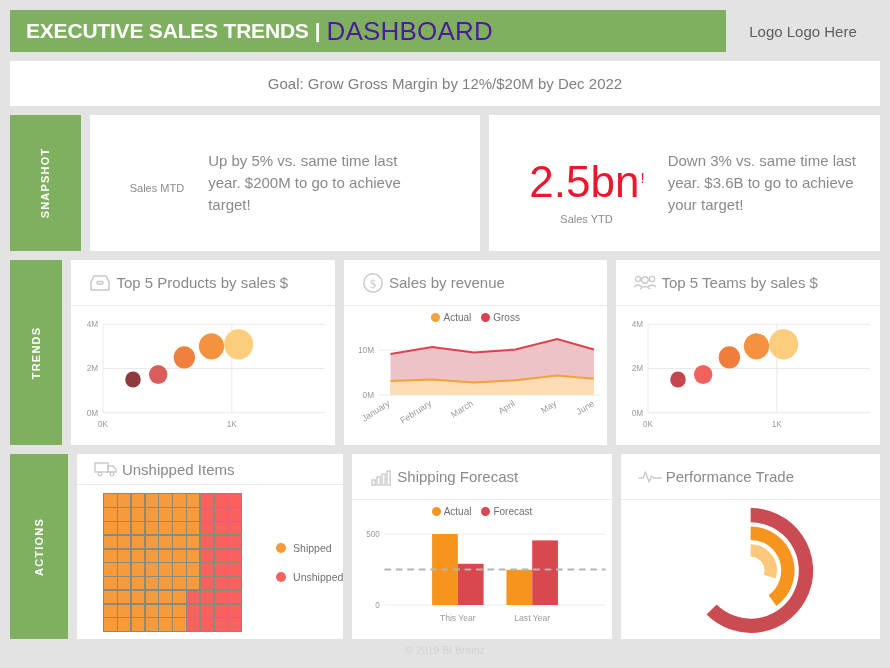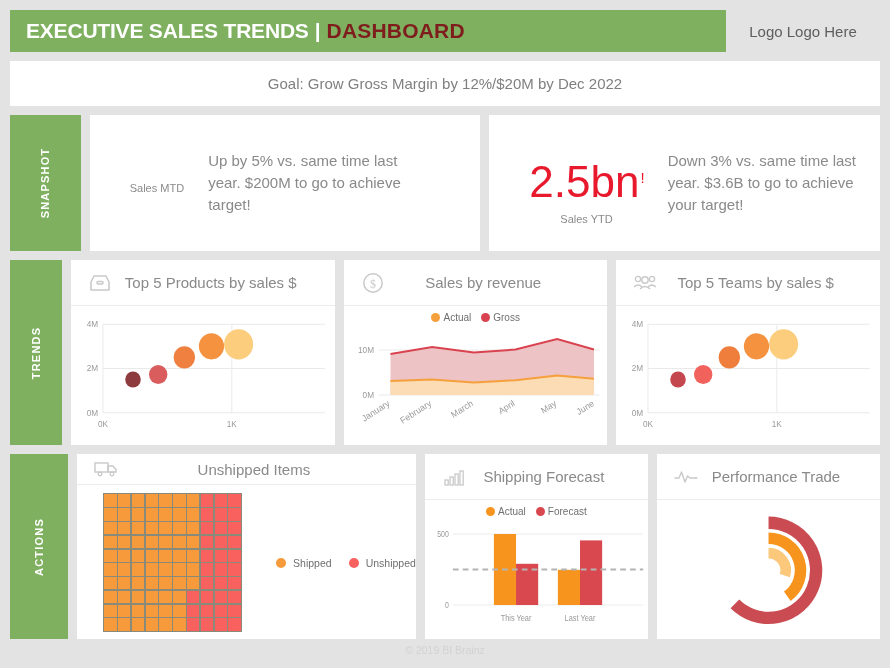--- a/index.html
+++ b/index.html
@@ -16,21 +16,21 @@
   .header-row { display: flex; align-items: center; height: 42px; }
   .title-bar {
     flex: 0 0 716px; height: 42px; background: #7eb05f;
     display: flex; align-items: center; padding-left: 16px;
   }
   .title-strong {
     color: #ffffff; font-size: 21px; font-weight: bold;
     letter-spacing: -0.2px; white-space: nowrap;
   }
   .title-sep { color: #ffffff; font-size: 21px; font-weight: bold; margin: 0 6px; }
-  .title-light { color: #7f1d1d; font-size: 21px; font-weight: bold; letter-spacing: 0.2px; }
+  .title-light { color: #4c1d95; font-size: 26px; font-weight: normal; letter-spacing: 0.2px; }
   .logo-area {
     flex: 1; display: flex; align-items: center; justify-content: center;
     color: #5e5e5e; font-size: 15px;
   }
 
   
   .goal-bar {
     margin-top: 9px; height: 45px; background: #ffffff;
     display: flex; align-items: center; justify-content: center;
     color: #808080; font-size: 15px;
@@ -62,21 +62,21 @@
   .kpi-caption { margin-top: 9px; color: #8a8a8a; font-size: 11px; }
   .kpi-text { color: #8a8a8a; font-size: 15px; line-height: 1.45; max-width: 210px; padding-left: 6px; }
 
   
   .card { flex: 1; background: #ffffff; display: flex; flex-direction: column; }
   .card-head {
     height: 46px; border-bottom: 1px solid #ececec;
     display: flex; align-items: center; padding-left: 13px;
   }
   .card-icon { flex: 0 0 32px; height: 30px; display: flex; align-items: center; justify-content: center; }
-  .card-title { flex: 1; text-align: center; color: #8a8a8a; font-size: 15px; padding-right: 30px; }
+  .card-title { flex: 1; text-align: left; color: #8a8a8a; font-size: 15px; padding-right: 30px; }
   .card-body { flex: 1; position: relative; }
 
   .trends .card, .trends { height: 185px; }
   .actions .card, .actions { height: 185px; }
 
   
   .legend {
     display: flex; justify-content: center; gap: 10px;
     padding-top: 6px; font-size: 10px; color: #6f6f6f;
   }
@@ -87,21 +87,21 @@
   .axis-text-9 { font-size: 9px; fill: #9a9a9a; font-family: "Liberation Sans", sans-serif; }
 
   
   .waffle-wrap { display: flex; align-items: center; height: 100%; padding: 8px 0 8px 26px; }
   .waffle {
     display: grid; grid-template-columns: repeat(10, 12.4px);
     grid-template-rows: repeat(10, 12.4px); gap: 1.4px; background: #8a8a7a;
     padding: 1.4px;
   }
   .waffle i { display: block; }
-  .waffle-legend { margin-left: 34px; display: flex; flex-direction: row; gap: 17px; }
+  .waffle-legend { margin-left: 34px; display: flex; flex-direction: column; gap: 17px; }
   .waffle-legend div { display: flex; align-items: center; gap: 7px; font-size: 10.5px; color: #6f6f6f; }
   .waffle-legend span.dot { width: 10px; height: 10px; border-radius: 50%; }
 
   
   .footer { text-align: center; color: #d2d2d2; font-size: 10.5px; padding-top: 5px; }
 </style>
 </head>
 <body>
 
 <div class="page">

